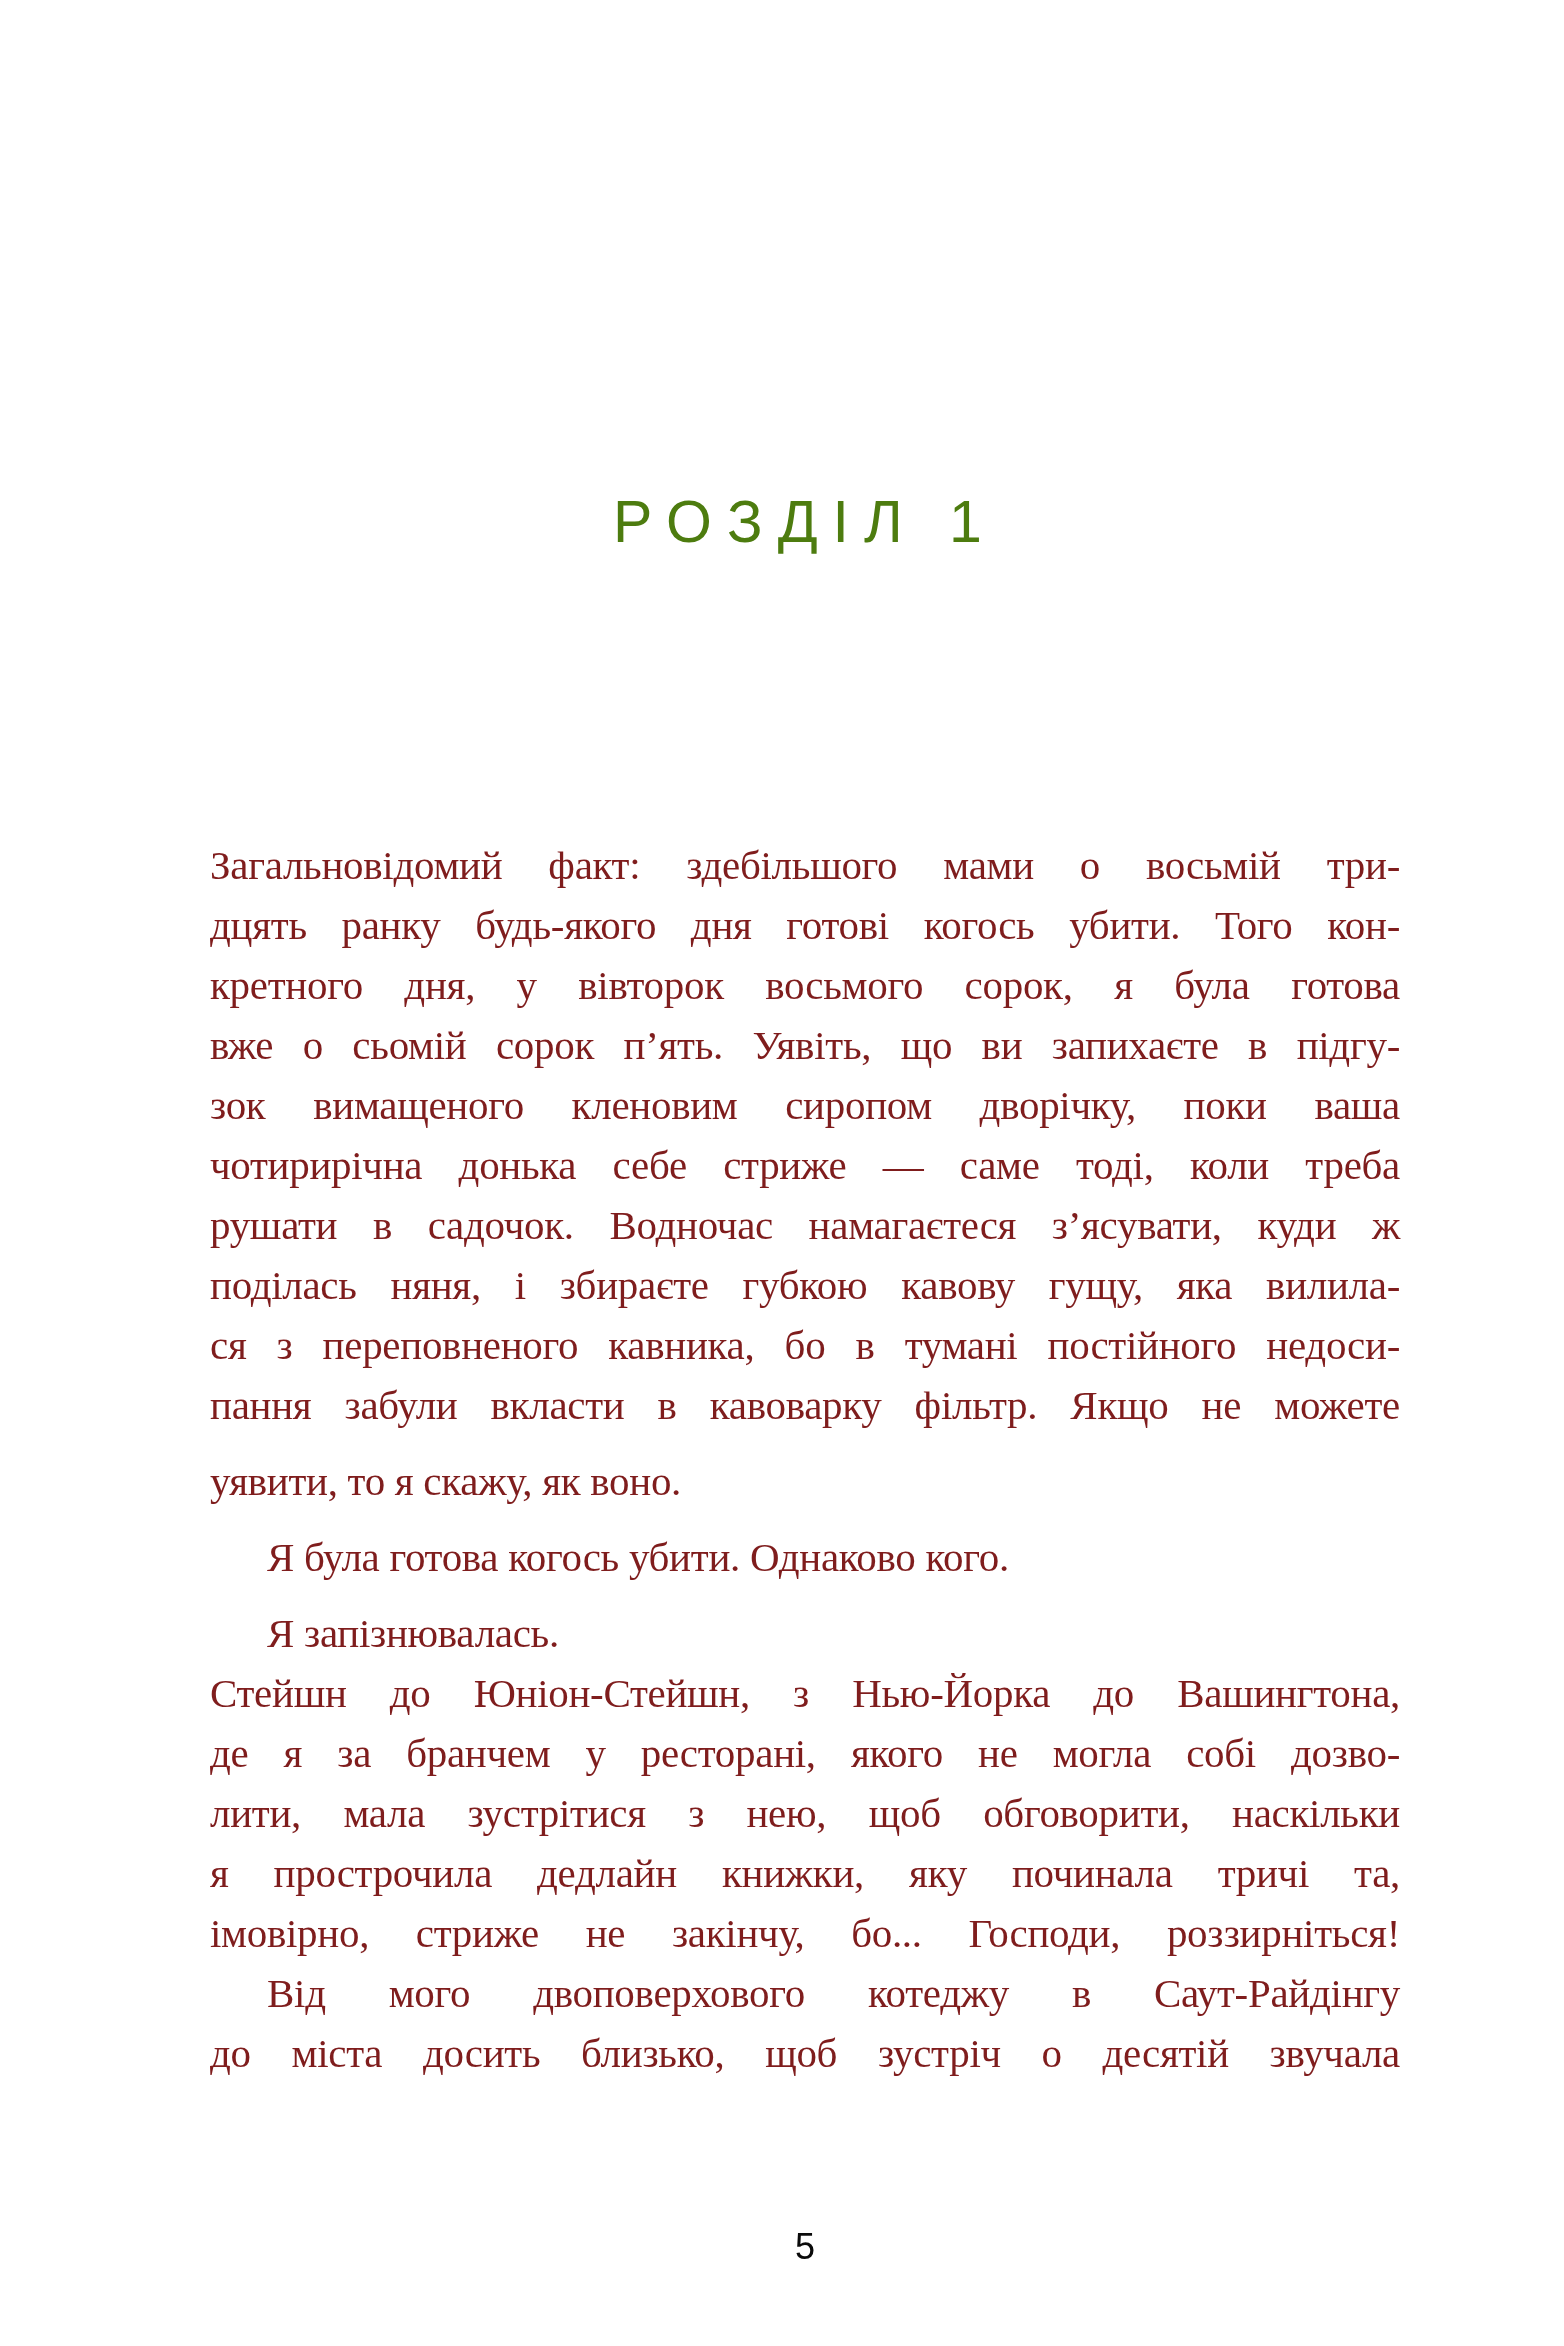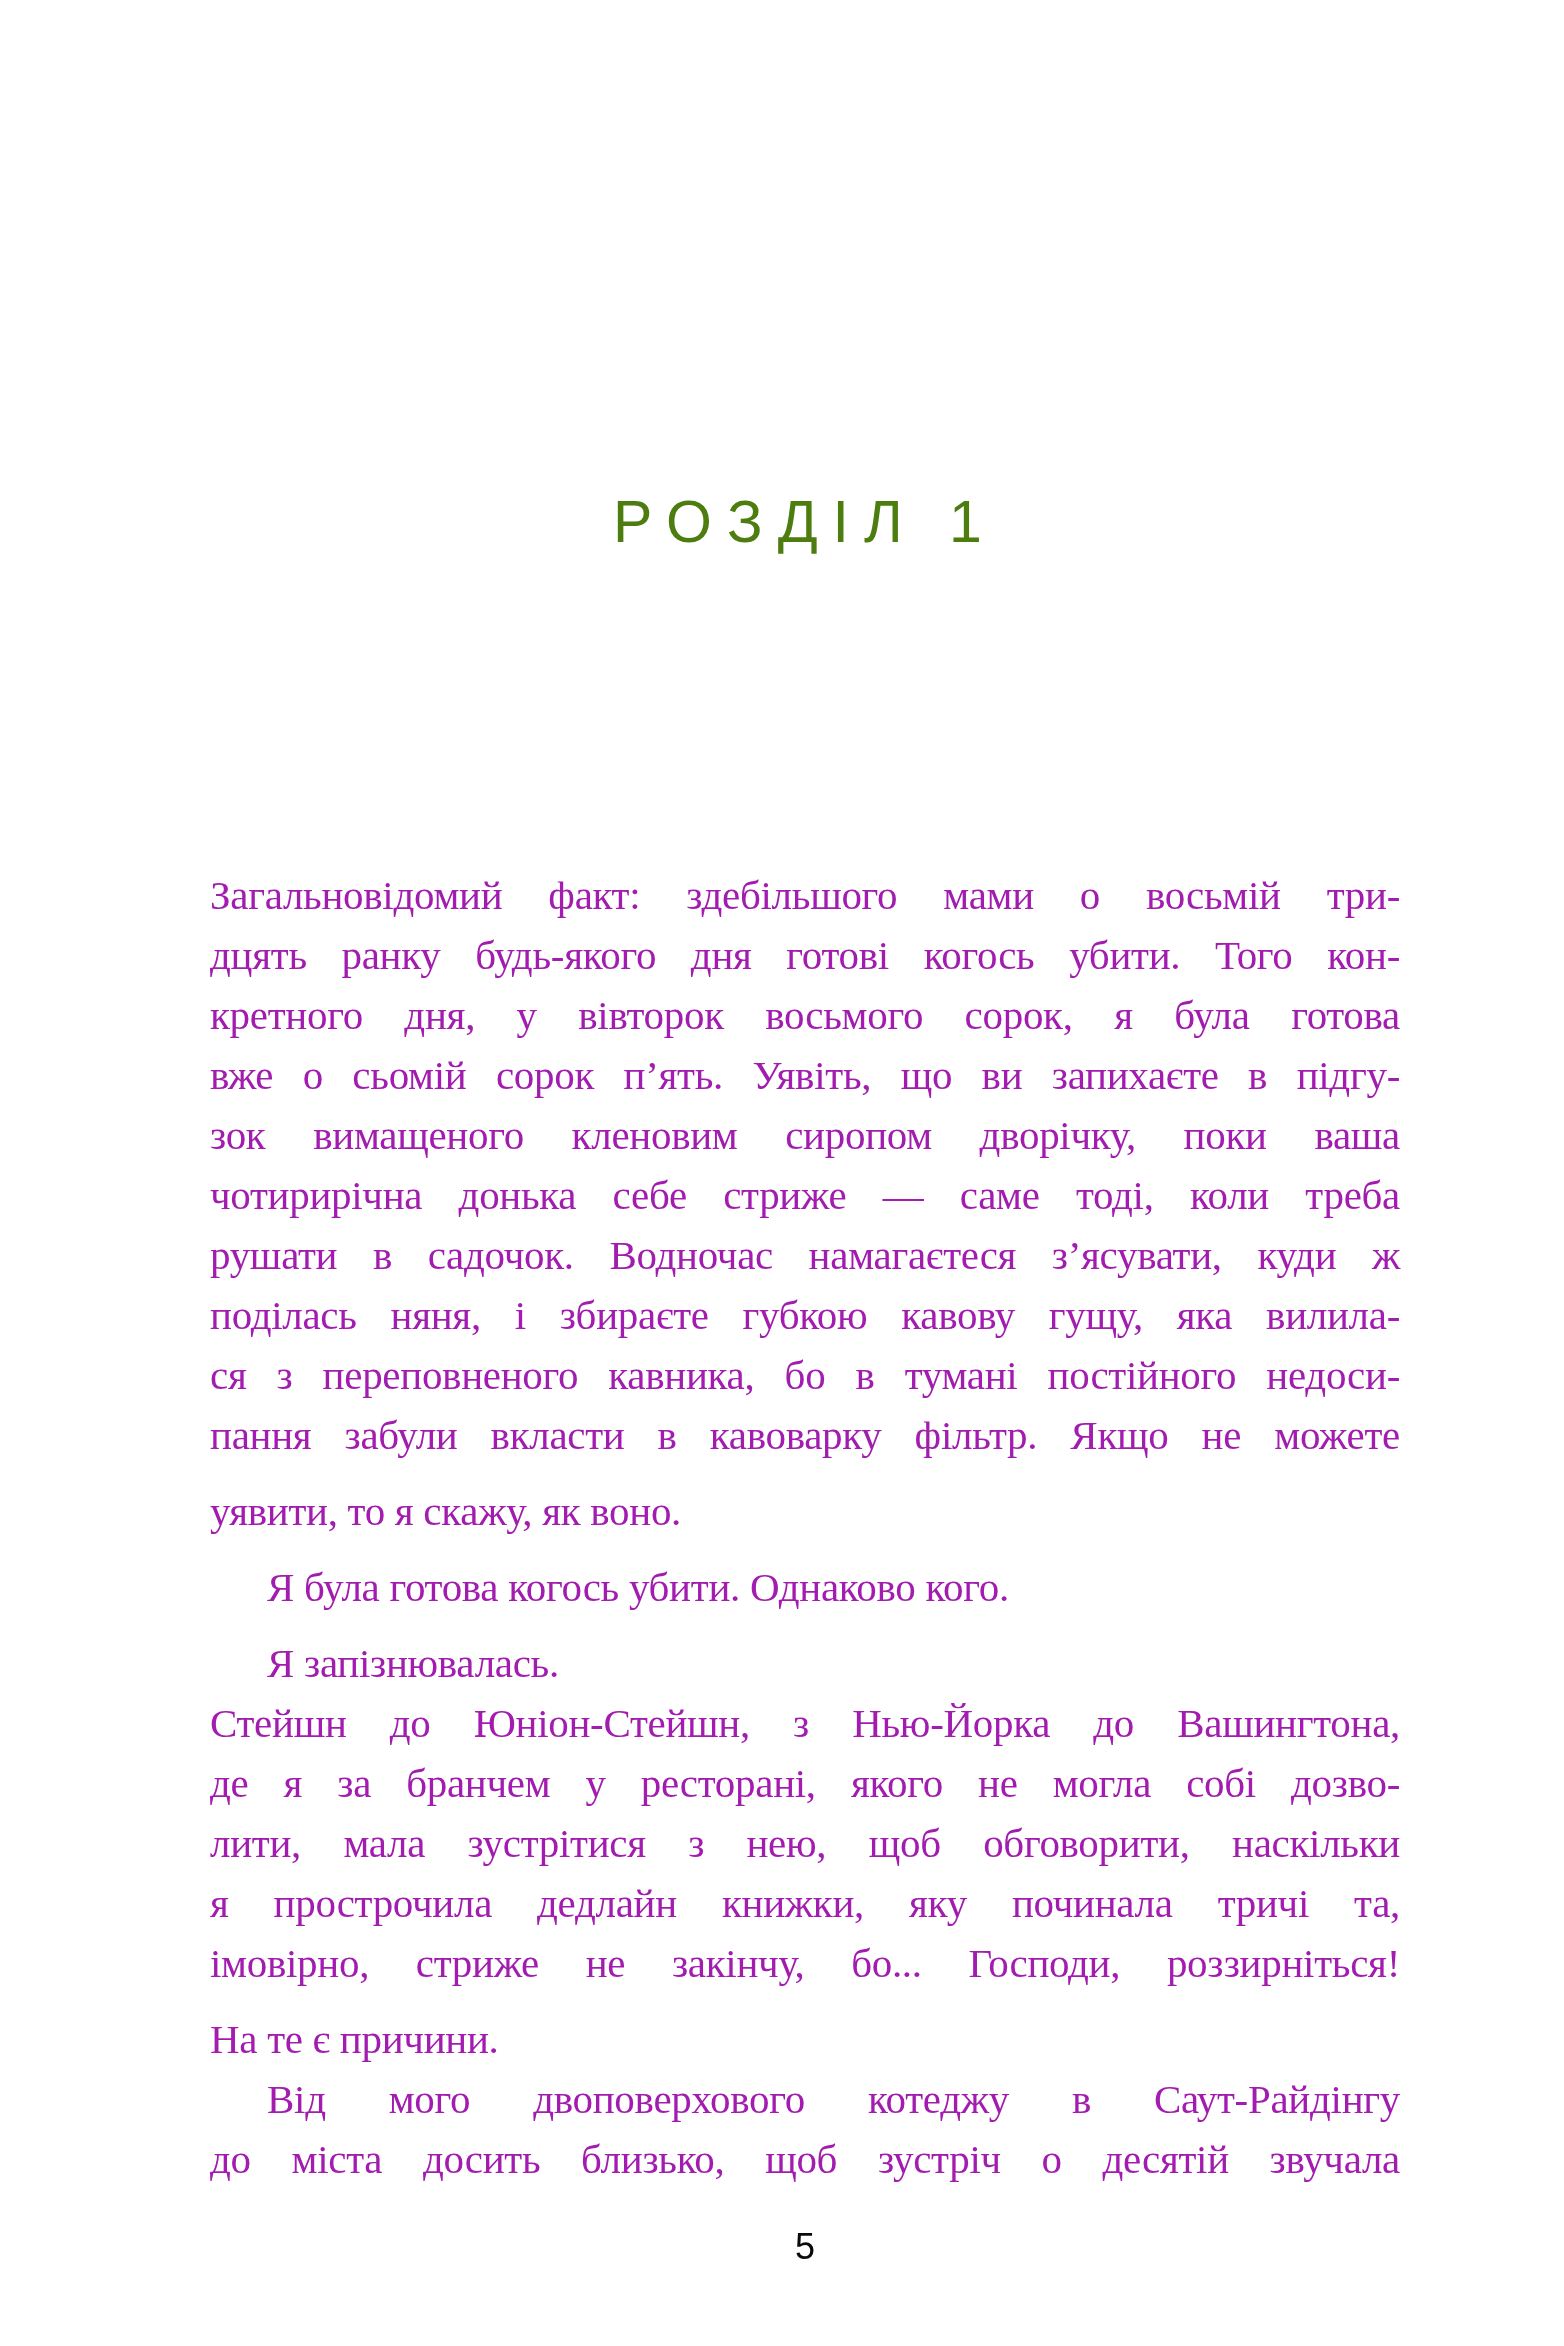--- a/index.html
+++ b/index.html
@@ -26,26 +26,26 @@
     font-family: "Liberation Sans", sans-serif;
     font-weight: 400;
     font-size: 59px;
     letter-spacing: 15px;
     color: #4d7c0f;
     white-space: nowrap;
   }
   .page-body {
     position: absolute;
     left: 210px;
-    top: 865px;
+    top: 835px;
     width: 1190px;
     font-size: 41px;
     line-height: 60px;
     letter-spacing: -0.3px;
-    color: #a21caf;
+    color: #7f1d1d;
   }
   .line {
     height: 60px;
     overflow: visible;
   }
   .line.just {
     text-align: justify;
     text-align-last: justify;
   }
   .line.left {
@@ -85,20 +85,19 @@
       <div class="line just">ся з переповненого кавника, бо в тумані постійного недоси-</div>
       <div class="line just">пання забули вкласти в кавоварку фільтр. Якщо не можете</div>
       <div class="line left">уявити, то я скажу, як воно.</div>
       <div class="line left ind">Я була готова когось убити. Однаково кого.</div>
       <div class="line left ind">Я запізнювалась.</div>
       <div class="line just">Стейшн до Юніон-Стейшн, з Нью-Йорка до Вашингтона,</div>
       <div class="line just">де я за бранчем у ресторані, якого не могла собі дозво-</div>
       <div class="line just">лити, мала зустрітися з нею, щоб обговорити, наскільки</div>
       <div class="line just">я прострочила дедлайн книжки, яку починала тричі та,</div>
       <div class="line just">імовірно, стриже не закінчу, бо... Господи, роззирніться!</div>
-      <div class="line left">На те є причини.</div>
       <div class="line just ind">Від мого двоповерхового котеджу в Саут-Райдінгу</div>
       <div class="line just">до міста досить близько, щоб зустріч о десятій звучала</div>
     </div>
 
   <div class="page-number">5</div>
 </div>
 
 
 </body></html>

